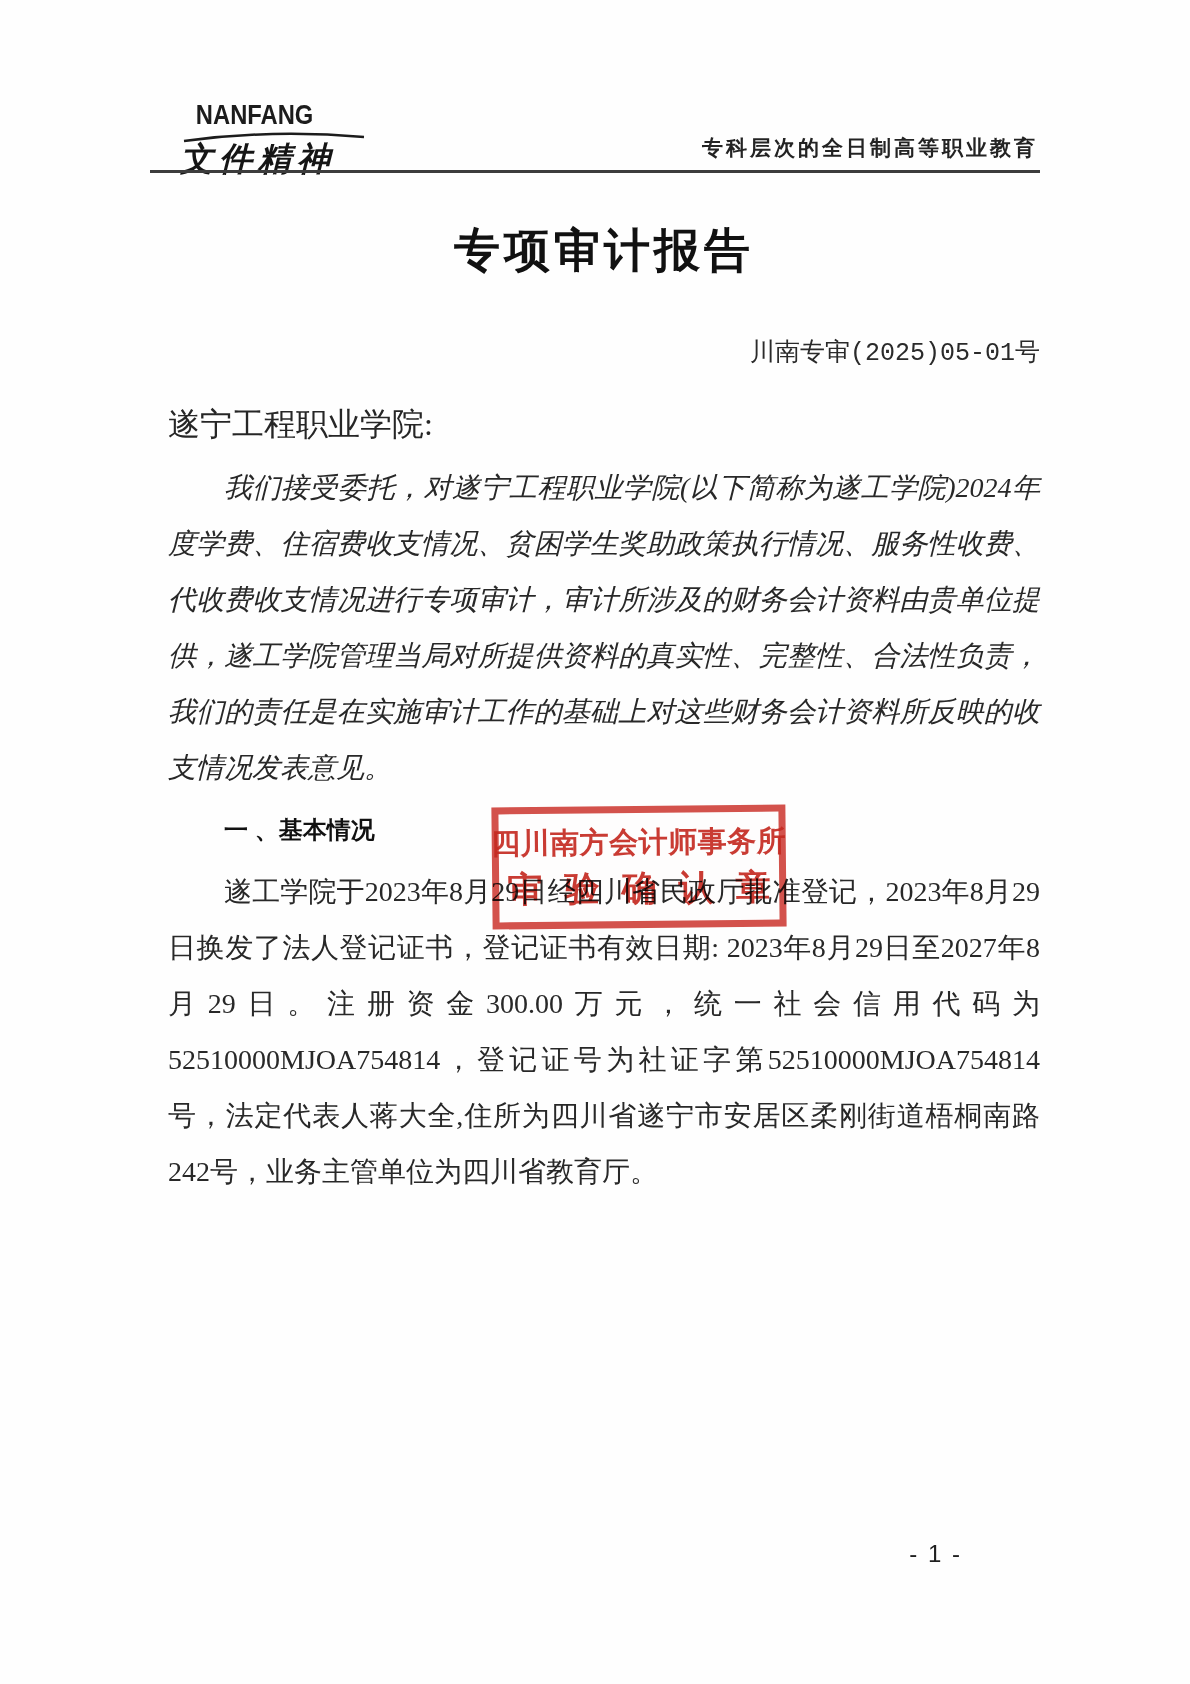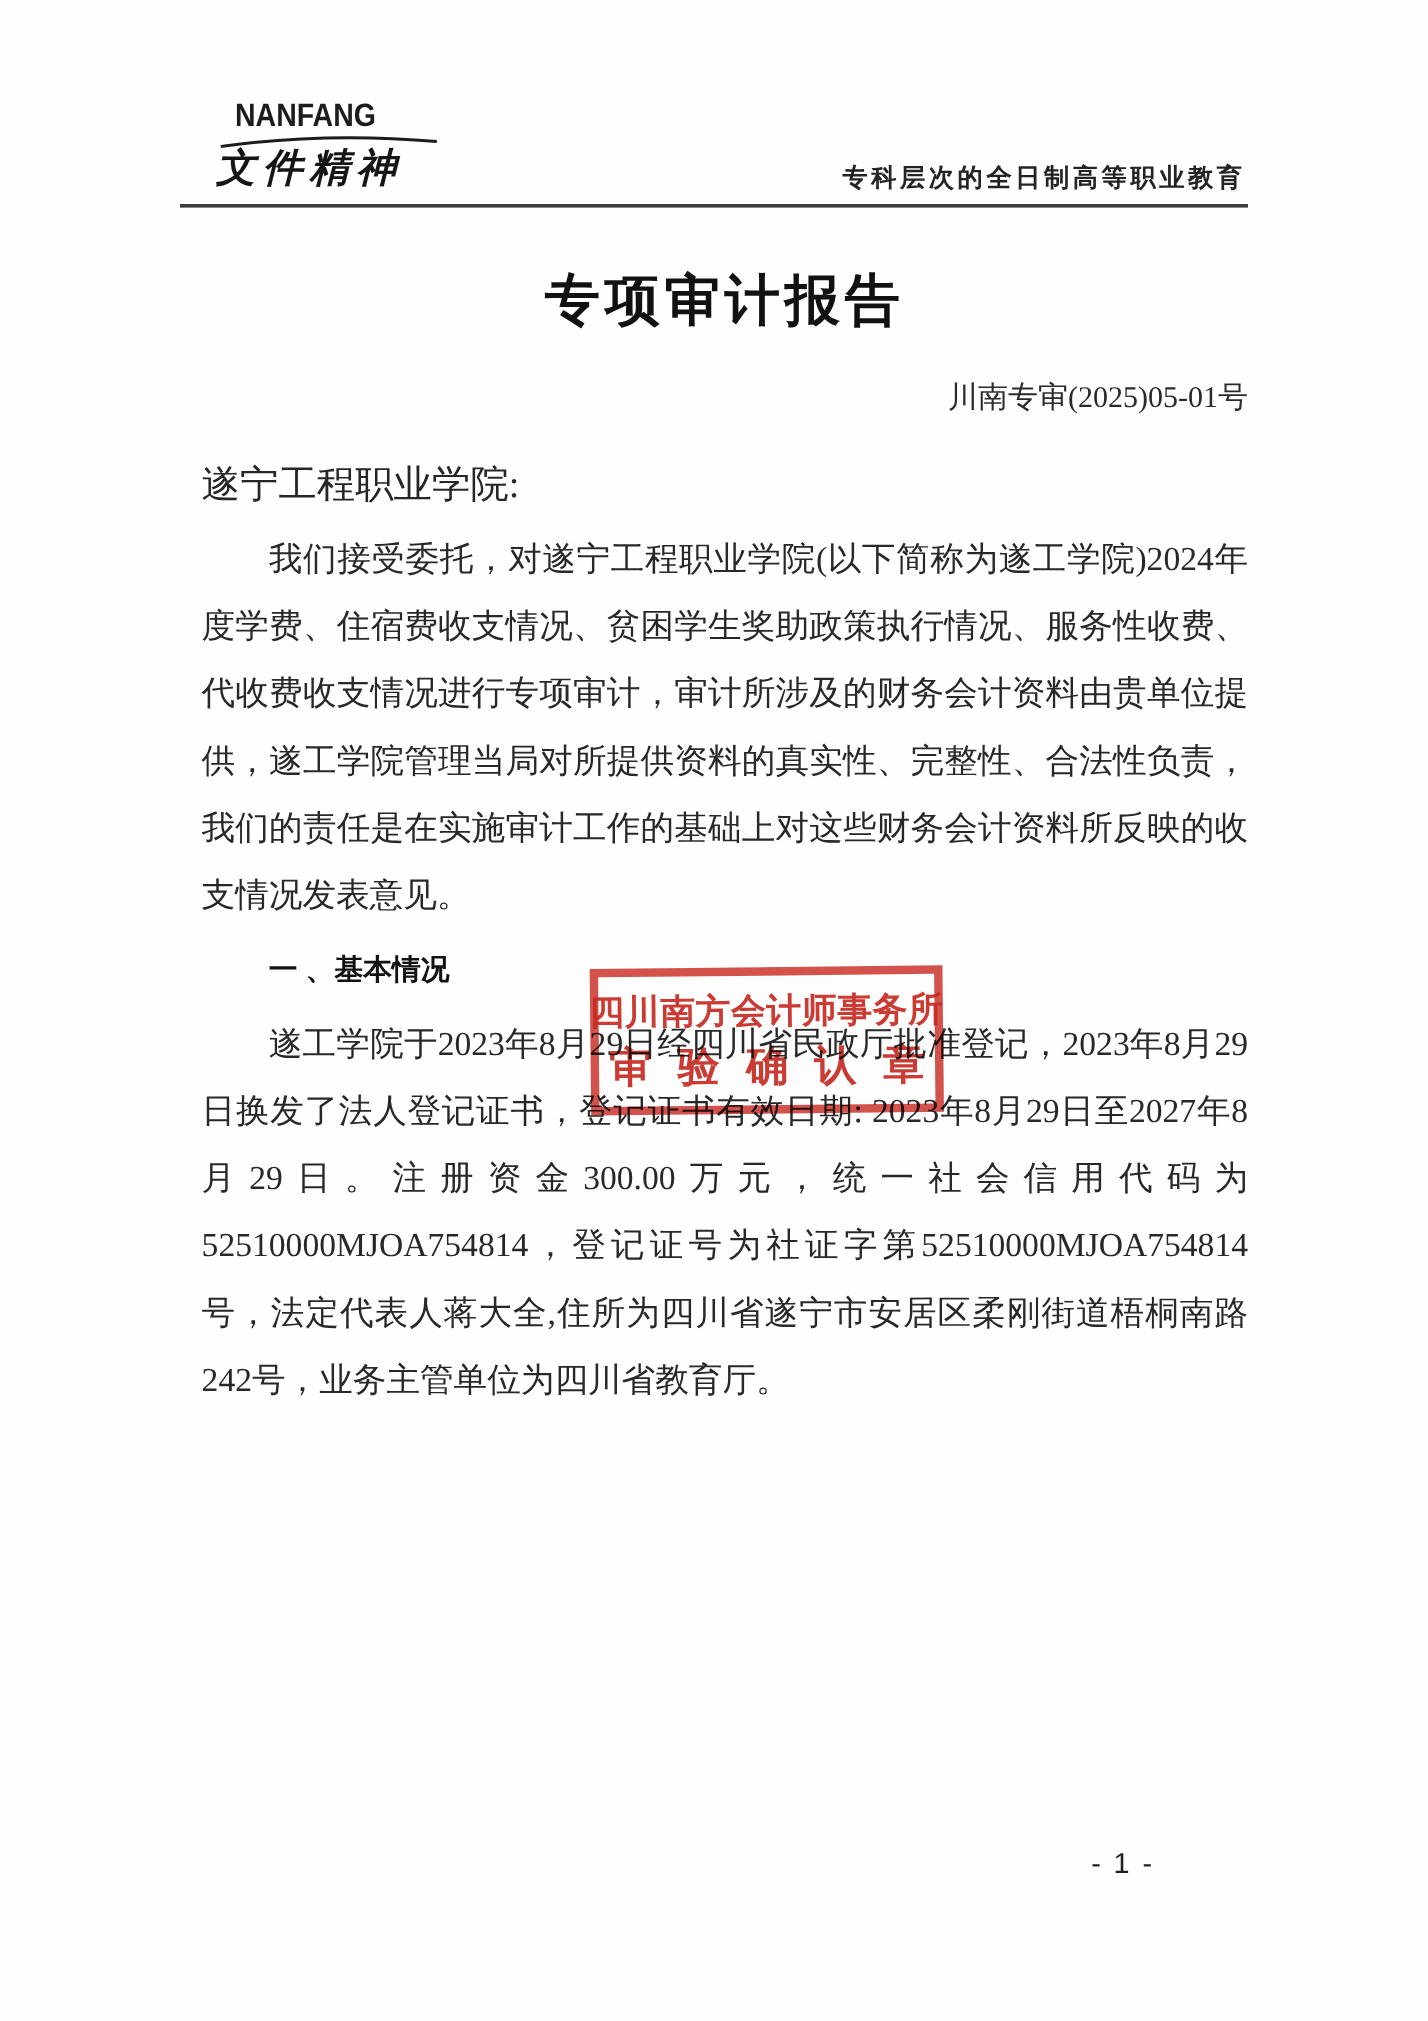--- a/index.html
+++ b/index.html
@@ -10,21 +10,21 @@
     height: 1684px;
     background: #fefefe;
     overflow: hidden;
     color: #262626;
     font-family: "Liberation Serif", "DejaVu Serif", serif;
   }
   
   .logo {
     position: absolute;
     left: 180px;
-    top: 81px;
+    top: 100px;
     width: 190px;
     height: 84px;
   }
   .logo-en {
     font-family: "Liberation Sans", "DejaVu Sans", sans-serif;
     font-weight: 700;
     font-size: 27px;
     letter-spacing: 0px;
     color: #1c1c1c;
     transform: scaleX(0.88);
@@ -72,36 +72,37 @@
     font-family: "Liberation Sans", "DejaVu Sans", sans-serif;
     font-weight: 700;
     font-size: 46px;
     letter-spacing: 4px;
     color: #111;
     margin-top: 30px;
   }
   .doc-number {
     text-align: right;
     font-size: 25px;
-    margin-top: 32px;
+    margin-top: 53px;
     color: #2a2a2a;
+    font-family: Liberation Mono, monospace;
   }
   .addressee {
     font-size: 32px;
     margin-top: 36px;
     line-height: 40px;
   }
   .para {
     font-size: 28px;
     line-height: 56px;
     text-indent: 2em;
     text-align: justify;
     color: #282828;
   }
-  .para-1 { margin-top: 16px; }
+  .para-1 { margin-top: 16px; font-style: italic; }
   .para-2 { margin-top: 16px; }
   .section-heading {
     font-family: "Liberation Sans", "DejaVu Sans", sans-serif;
     font-weight: 800;
     font-size: 24px;
     line-height: 40px;
     margin-top: 14px;
     margin-left: 56px;
     color: #111;
   }

